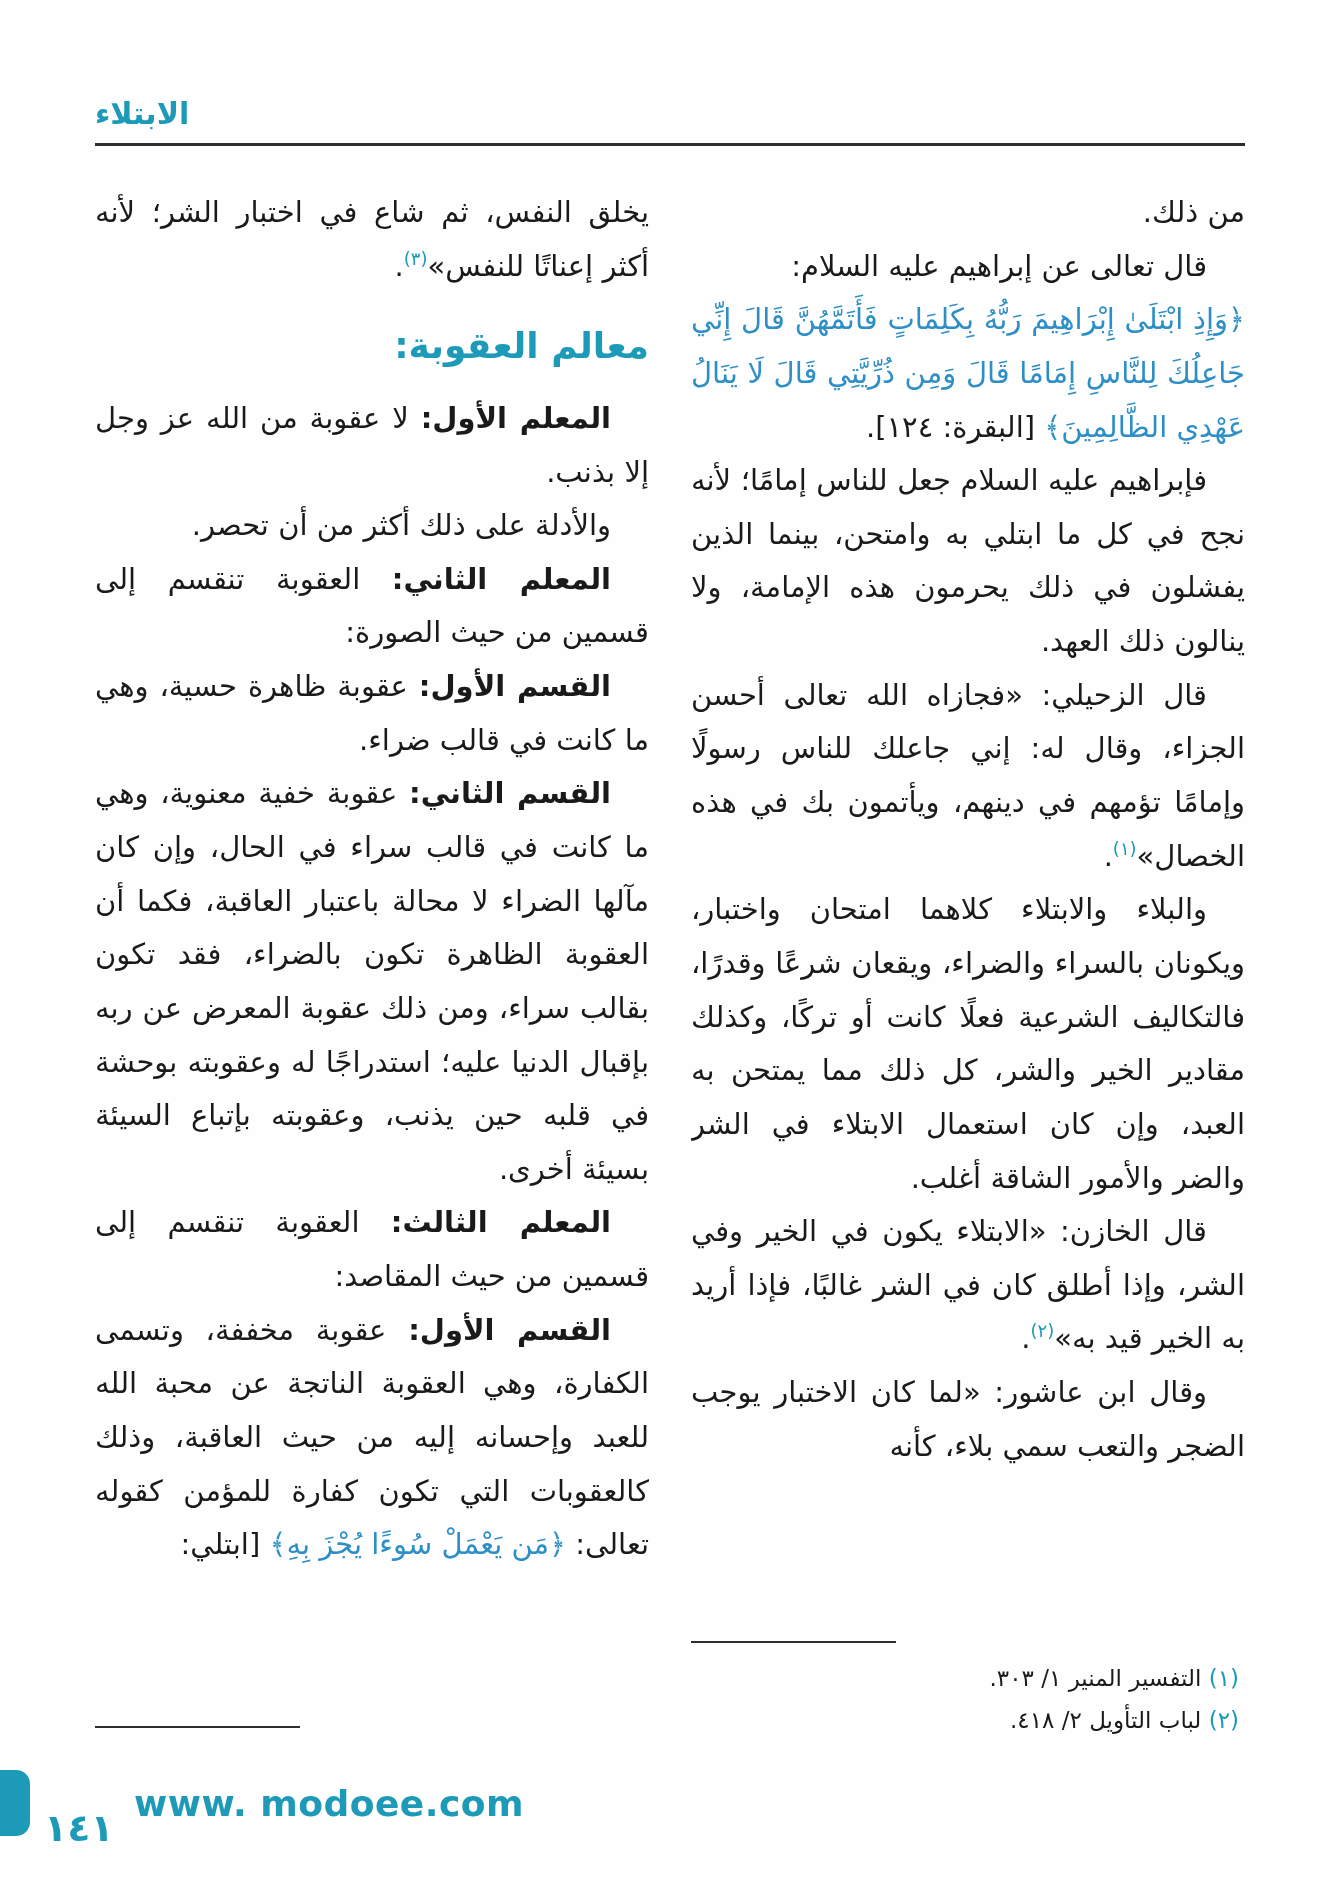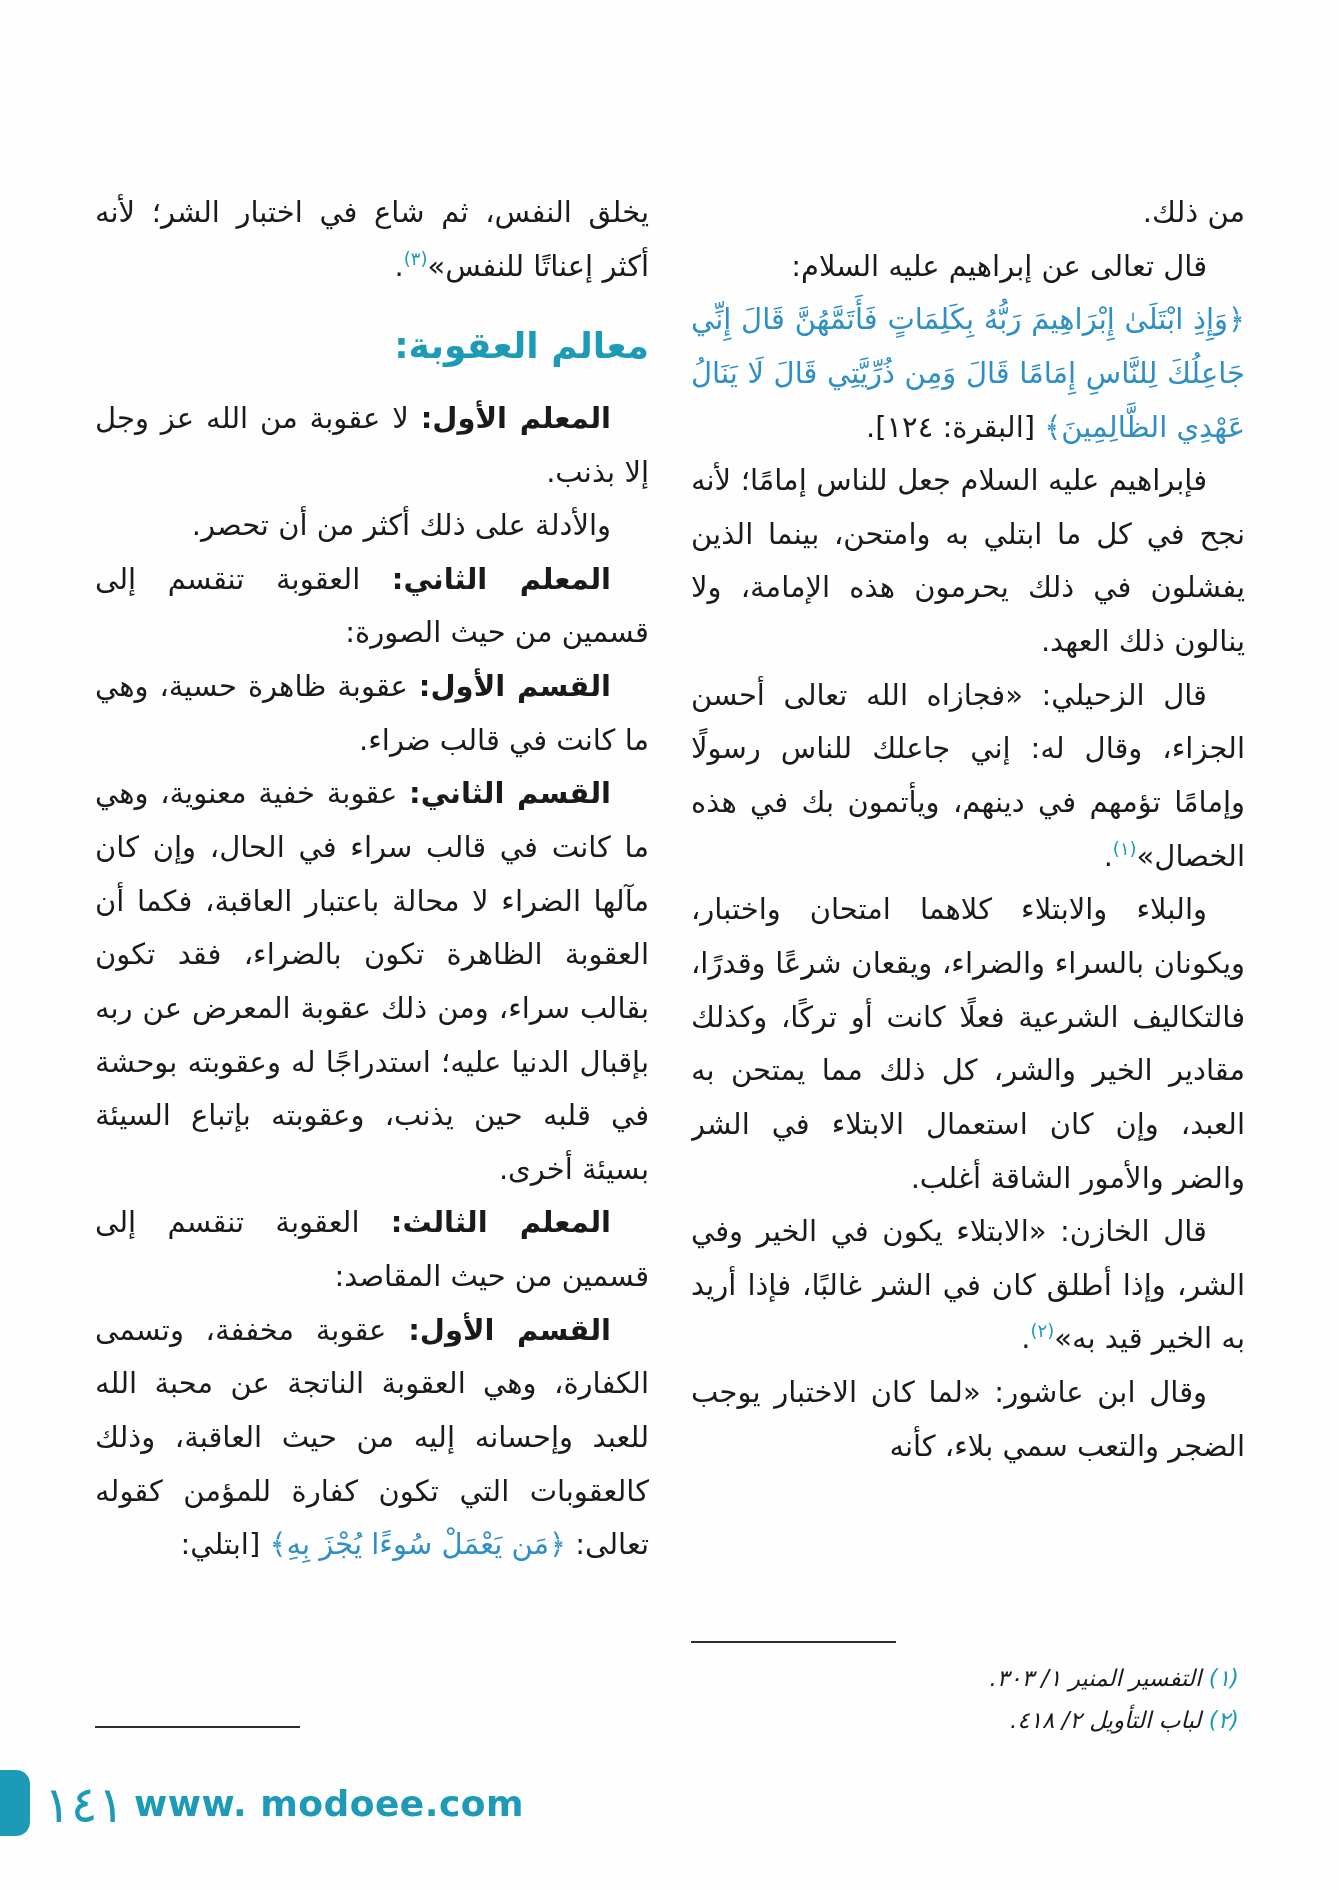--- a/index.html
+++ b/index.html
@@ -59,47 +59,50 @@
   .fn-rule {
     width:205px;
     border-top:2.5px solid #2e2e2e;
     margin:0 auto 14px 0; 
   }
   .footnote {
     font-size:23px; line-height:1.85;
     color:var(--text,#1a1a1a);
     text-align:right;
     padding-right:6px;
-    font-style:italic;
   }
   .fn-marker { color:var(--accent,#1d9ab8); }
 
   
   .edge-tab {
     position:absolute; left:0; bottom:54px;
     width:30px; height:66px;
     background:var(--accent,#1d9ab8);
     border-radius:0 14px 14px 0;
   }
   .page-number {
-    position:absolute; left:44px; bottom:56px;
+    position:absolute; left:44px; bottom:40px;
     color:var(--accent,#1d9ab8);
-    font-size:50px; font-weight:normal;
+    font-size:38px; font-weight:bold;
   }
   .website {
     position:absolute; left:134px; bottom:66px;
     color:var(--accent,#1d9ab8);
     font-size:36px; font-weight:bold; letter-spacing:.5px;
   }
 </style>
 </head>
 <body>
 
 <div class="page" dir="rtl">
 
+  <header class="page-header">
+    <span class="running-head">الابتلاء</span>
+    <div class="header-rule"></div>
+  </header>
 
   <main class="columns">
 
     <section class="col">
       <div class="col-body">
           <p class="para cont"><span class="seg t">من ذلك.</span></p>
           <p class="para body"><span class="seg t">قال تعالى عن إبراهيم عليه السلام:</span></p>
           <p class="para verse"><span class="seg v">﴿وَإِذِ ابْتَلَىٰ إِبْرَاهِيمَ رَبُّهُ بِكَلِمَاتٍ فَأَتَمَّهُنَّ قَالَ إِنِّي جَاعِلُكَ لِلنَّاسِ إِمَامًا قَالَ وَمِن ذُرِّيَّتِي قَالَ لَا يَنَالُ عَهْدِي الظَّالِمِينَ﴾ </span><span class="seg t">[البقرة: ١٢٤].</span></p>
           <p class="para body"><span class="seg t">فإبراهيم عليه السلام جعل للناس إمامًا؛ لأنه نجح في كل ما ابتلي به وامتحن، بينما الذين يفشلون في ذلك يحرمون هذه الإمامة، ولا ينالون ذلك العهد.</span></p>
           <p class="para body"><span class="seg t">قال الزحيلي: «فجازاه الله تعالى أحسن الجزاء، وقال له: إني جاعلك للناس رسولًا وإمامًا تؤمهم في دينهم، ويأتمون بك في هذه الخصال»</span><sup class="seg sup">(١)</sup><span class="seg t">.</span></p>

